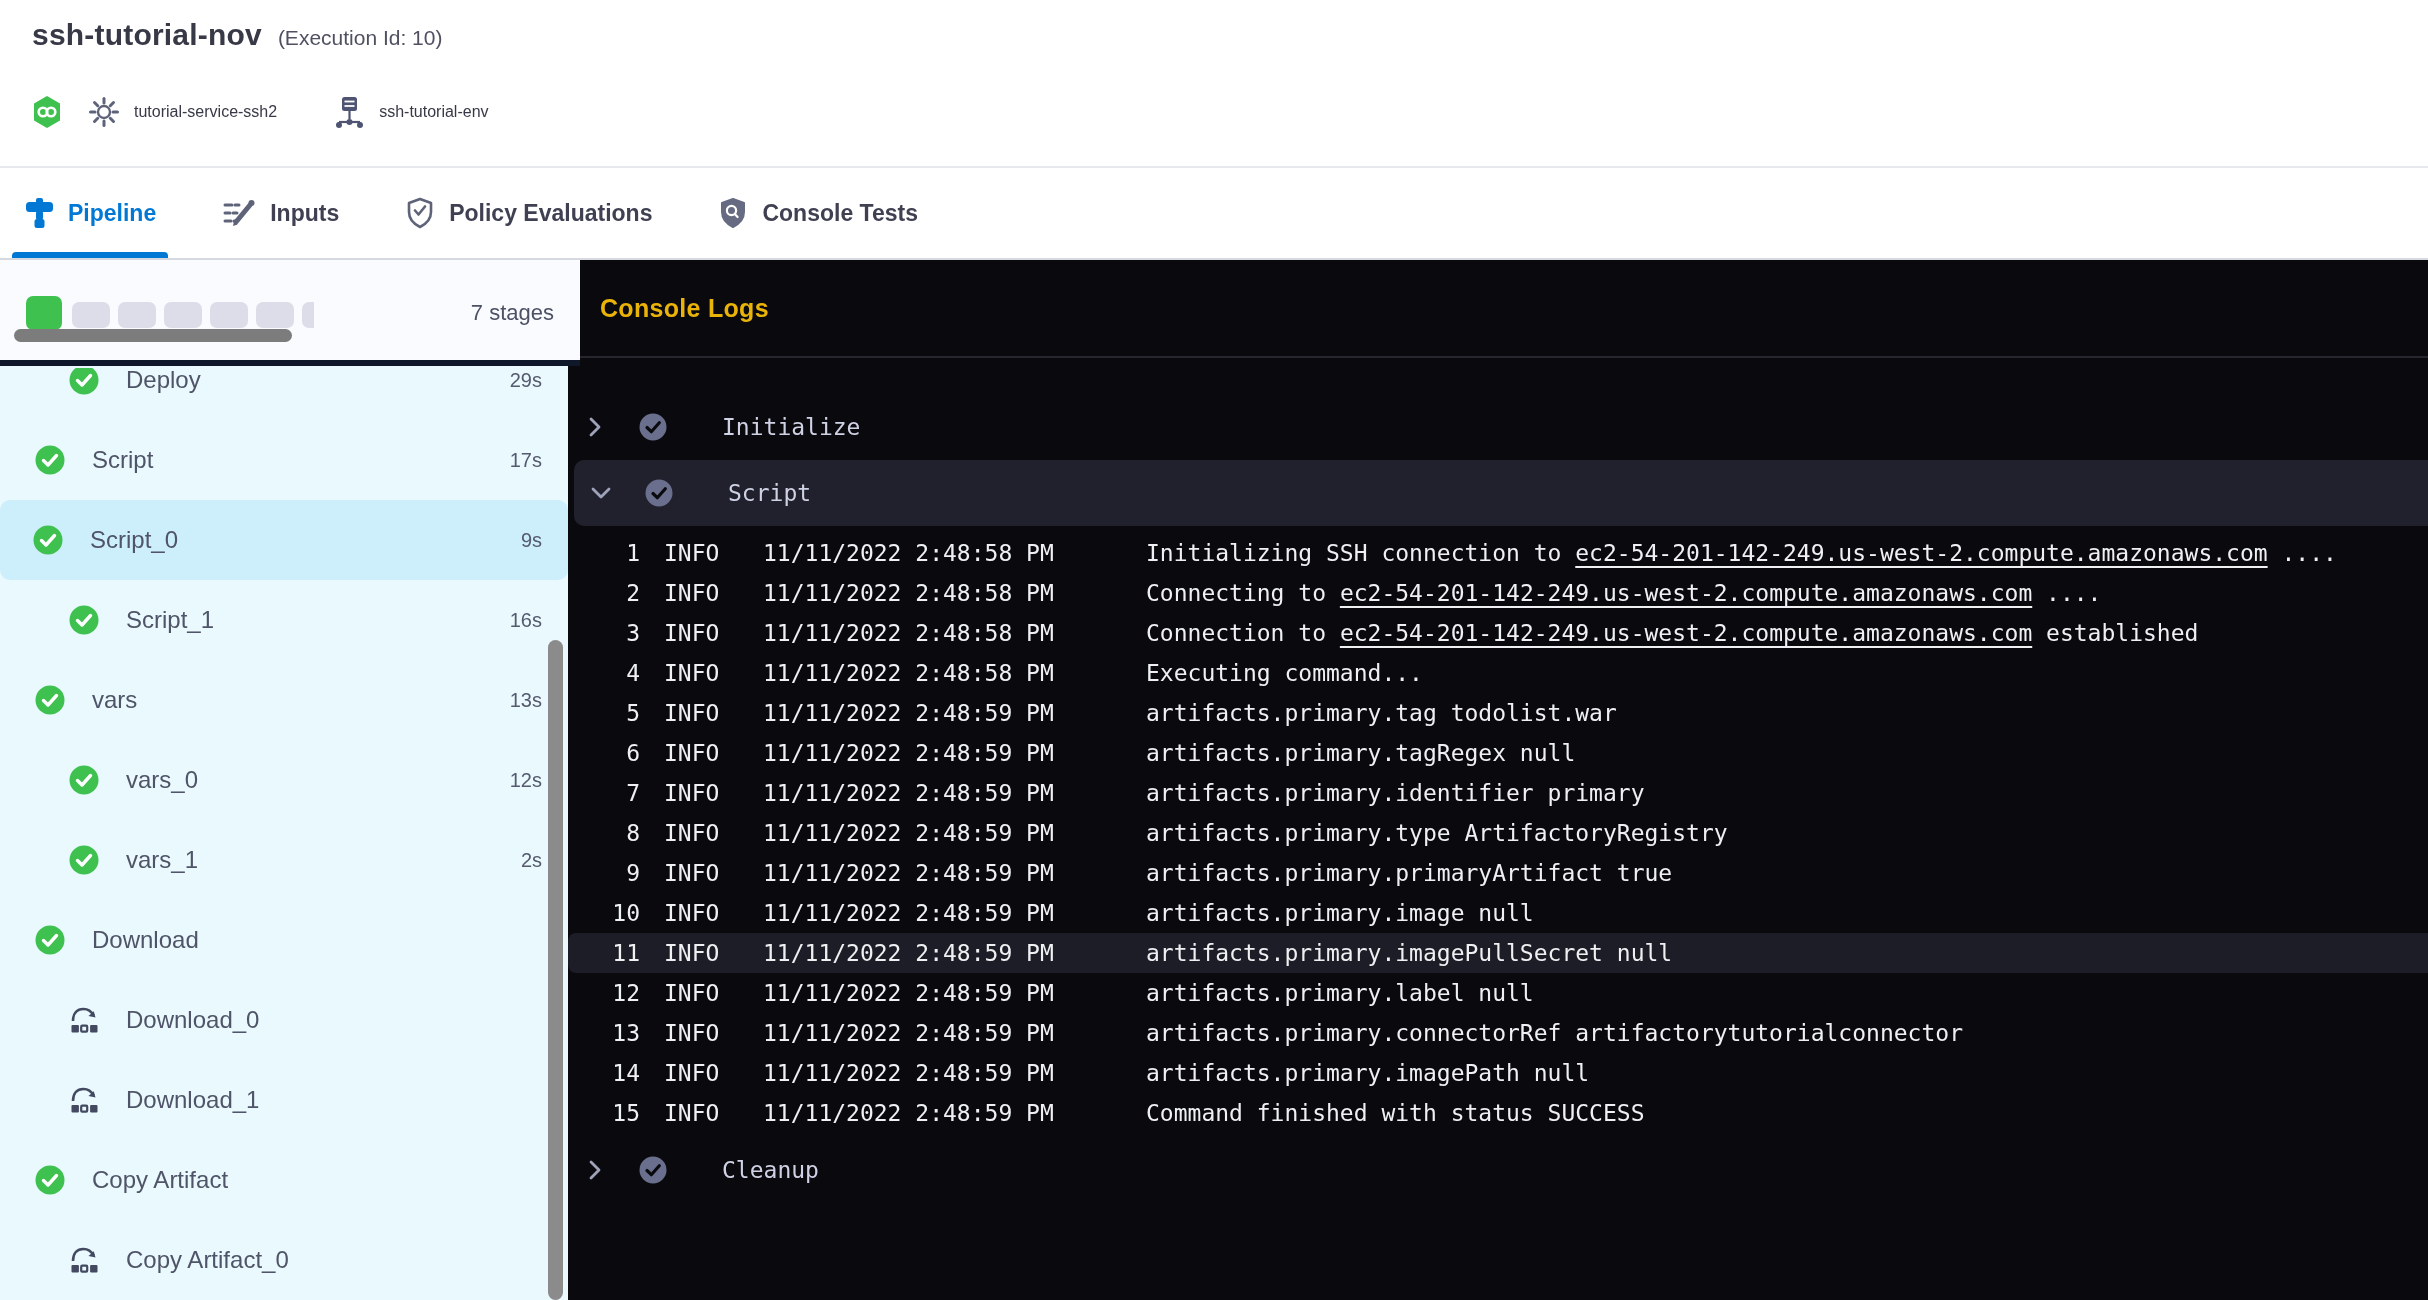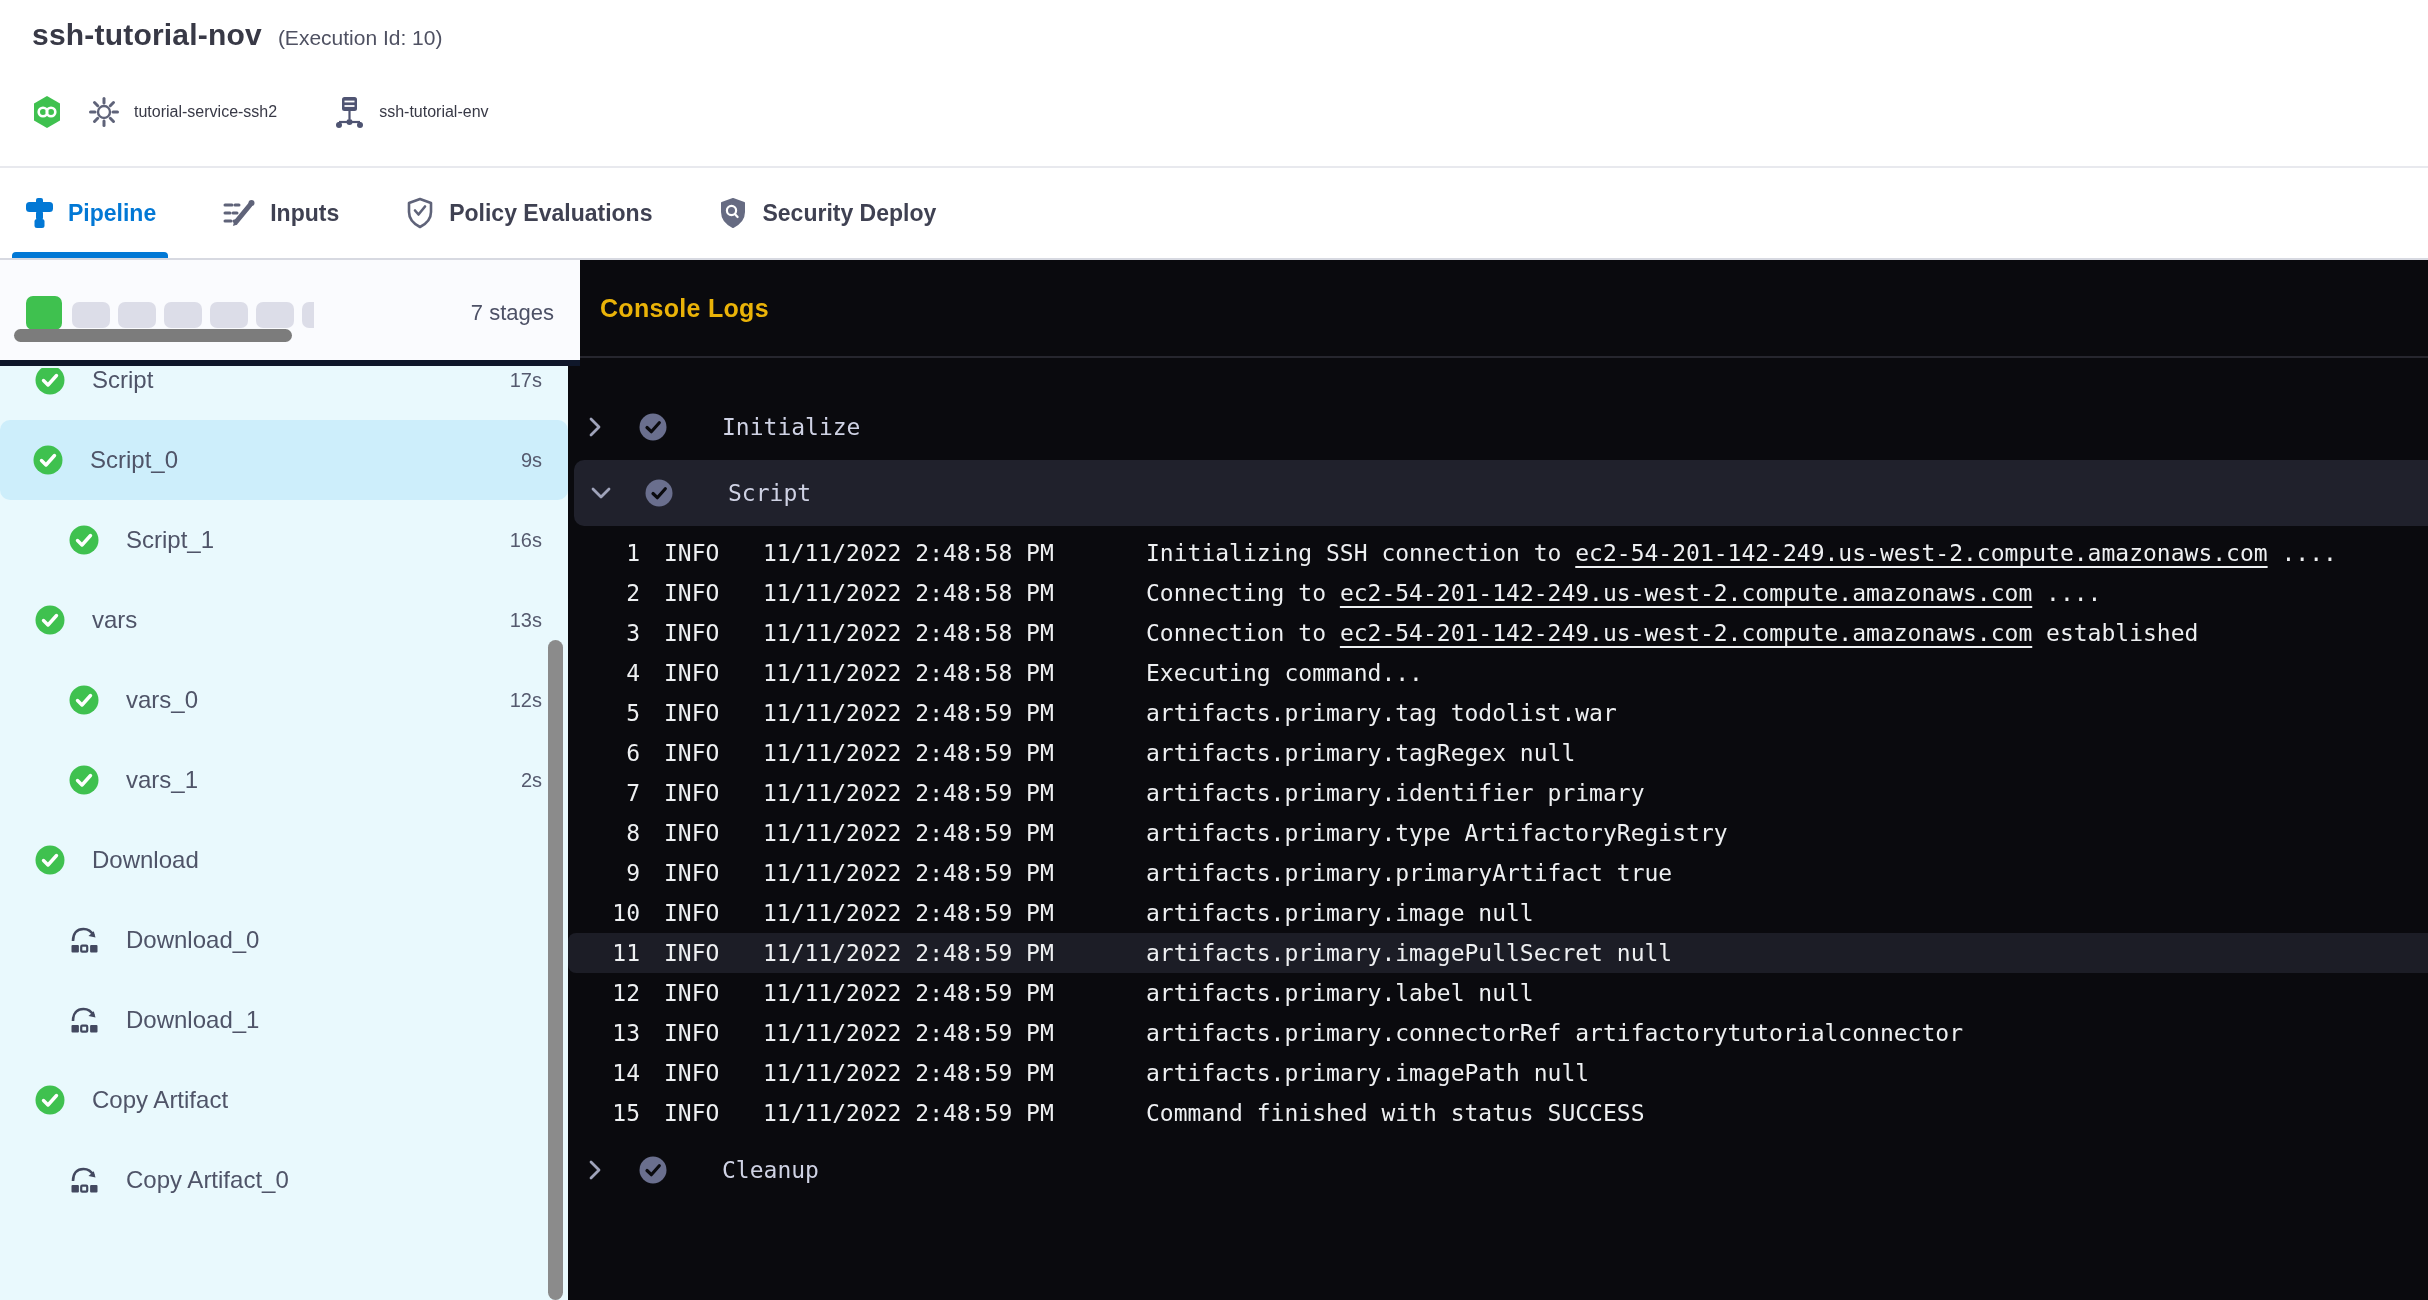--- a/index.html
+++ b/index.html
@@ -172,39 +172,52 @@
     <span>Policy Evaluations</span>
   </div>
   <div class="tab">
     <span class="svg-icon">
       <svg width="30" height="32" viewBox="0 0 30 32">
         <path d="M15 2 L26 6 V15 C26 22 22 26.5 15 30 C8 26.5 4 22 4 15 V6 Z" fill="#666b82" stroke="#666b82" stroke-width="2" stroke-linejoin="round"></path>
         <circle cx="13.5" cy="13.5" r="4.6" fill="none" stroke="#ffffff" stroke-width="2.2"></circle>
         <line x1="16.8" y1="17" x2="19.6" y2="20" stroke="#ffffff" stroke-width="2.2" stroke-linecap="round"></line>
       </svg>
     </span>
-    <span>Security Deploy</span>
+    <span>Console Tests</span>
   </div>
 </div>
 
 <div class="sidebar">
   <div class="stage-progress-panel">
     <div class="squares-clip" id="progress-squares">
         <div class="square done" style="left: 26px; background: rgb(63, 193, 79);"></div>
         <div class="square todo" style="left: 72px; background: rgb(220, 221, 232);"></div>
         <div class="square todo" style="left: 118px; background: rgb(220, 221, 232);"></div>
         <div class="square todo" style="left: 164px; background: rgb(220, 221, 232);"></div>
         <div class="square todo" style="left: 210px; background: rgb(220, 221, 232);"></div>
         <div class="square todo" style="left: 256px; background: rgb(220, 221, 232);"></div>
         <div class="square todo" style="left: 302px; background: rgb(220, 221, 232);"></div>
       </div>
     <div class="h-scroll-thumb"></div>
     <div class="stages-count">7 stages</div>
   </div>
   <div class="stage-list" id="stage-list">
+      <div class="stage-row lvl1">
+    <div class="row-inner">
+      <span class="svg-icon icon-check" style="display: flex;">
+        <svg width="32" height="32" viewBox="0 0 32 32">
+          <circle cx="16" cy="16" r="14.5" fill="#3fc14f"></circle>
+          <polyline points="9.5,16.5 14,21 22.5,11.5" fill="none" stroke="#ffffff" stroke-width="3.4" stroke-linecap="round" stroke-linejoin="round"></polyline>
+        </svg>
+      </span>
+
+      <span class="stage-name">Deploy</span>
+      <span class="stage-duration">29s</span>
+    </div>
+  </div>
       <div class="stage-row lvl0">
     <div class="row-inner">
       <span class="svg-icon icon-check" style="display: flex;">
         <svg width="32" height="32" viewBox="0 0 32 32">
           <circle cx="16" cy="16" r="14.5" fill="#3fc14f"></circle>
           <polyline points="9.5,16.5 14,21 22.5,11.5" fill="none" stroke="#ffffff" stroke-width="3.4" stroke-linecap="round" stroke-linejoin="round"></polyline>
         </svg>
       </span>
 
       <span class="stage-name">Script</span>

